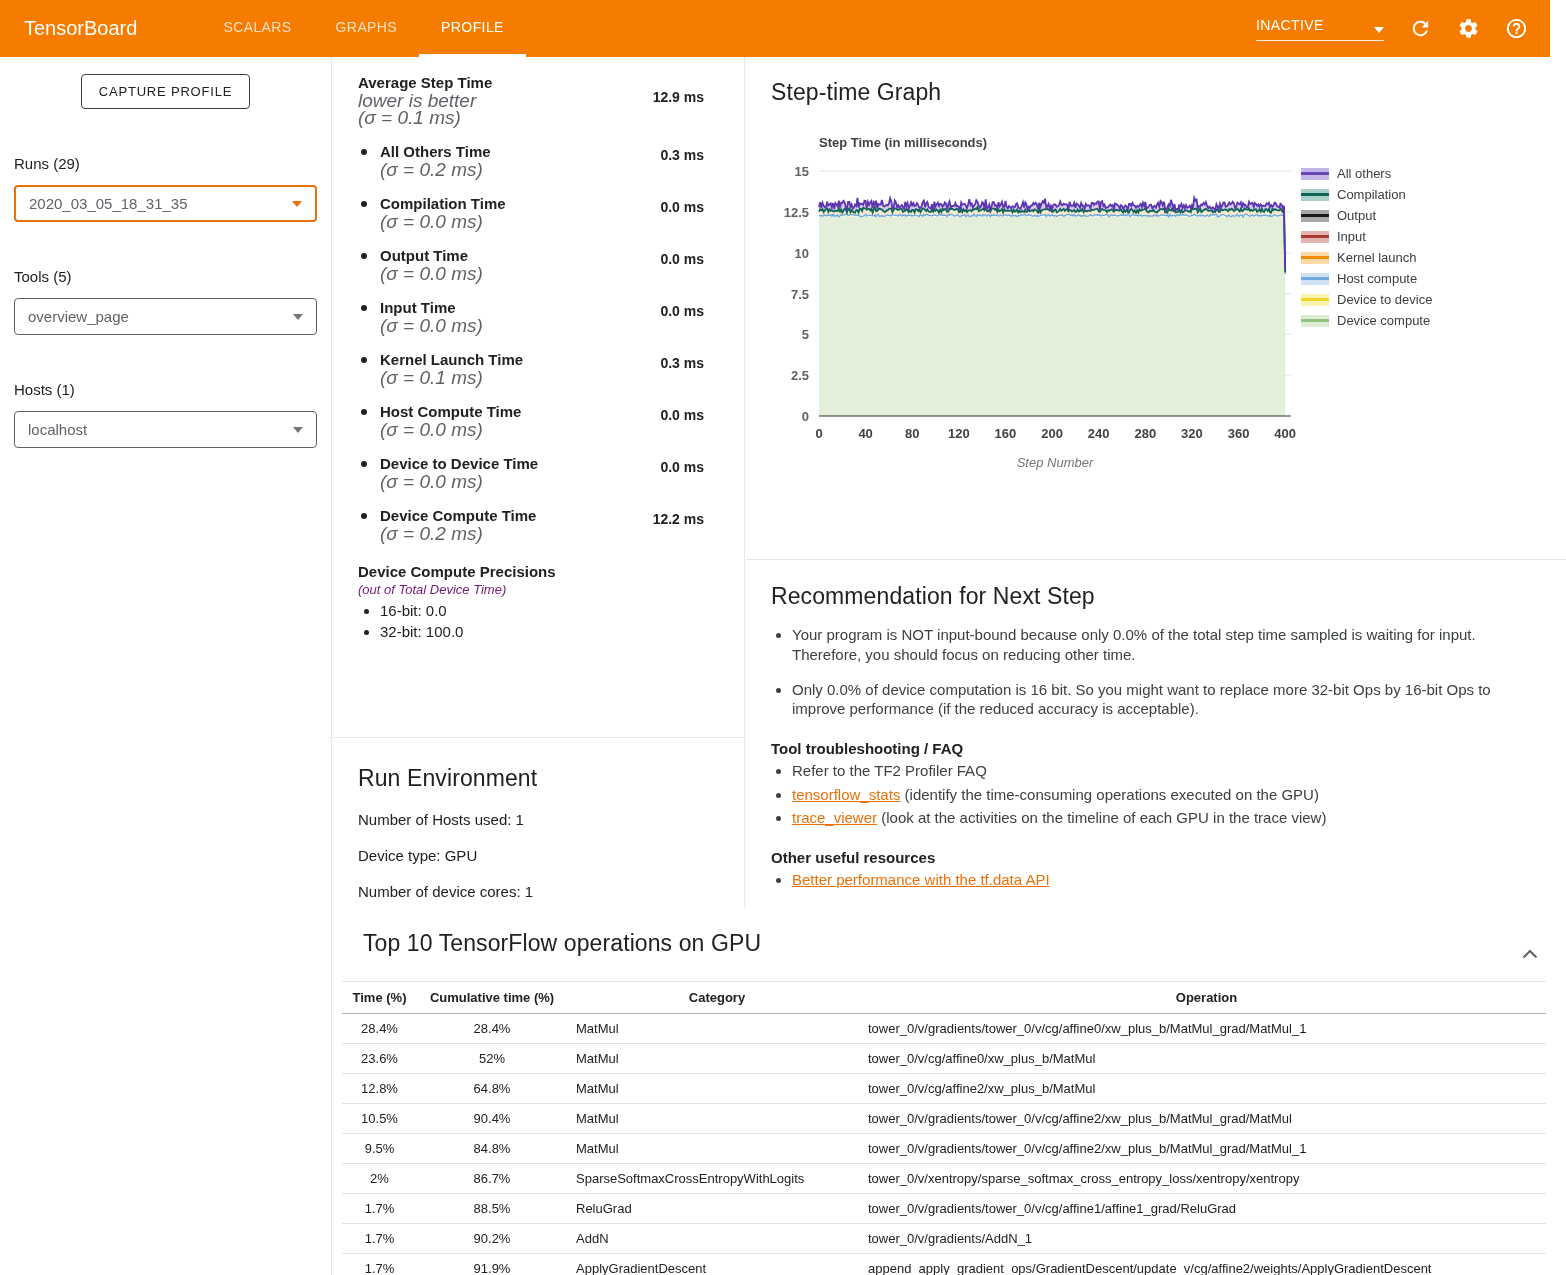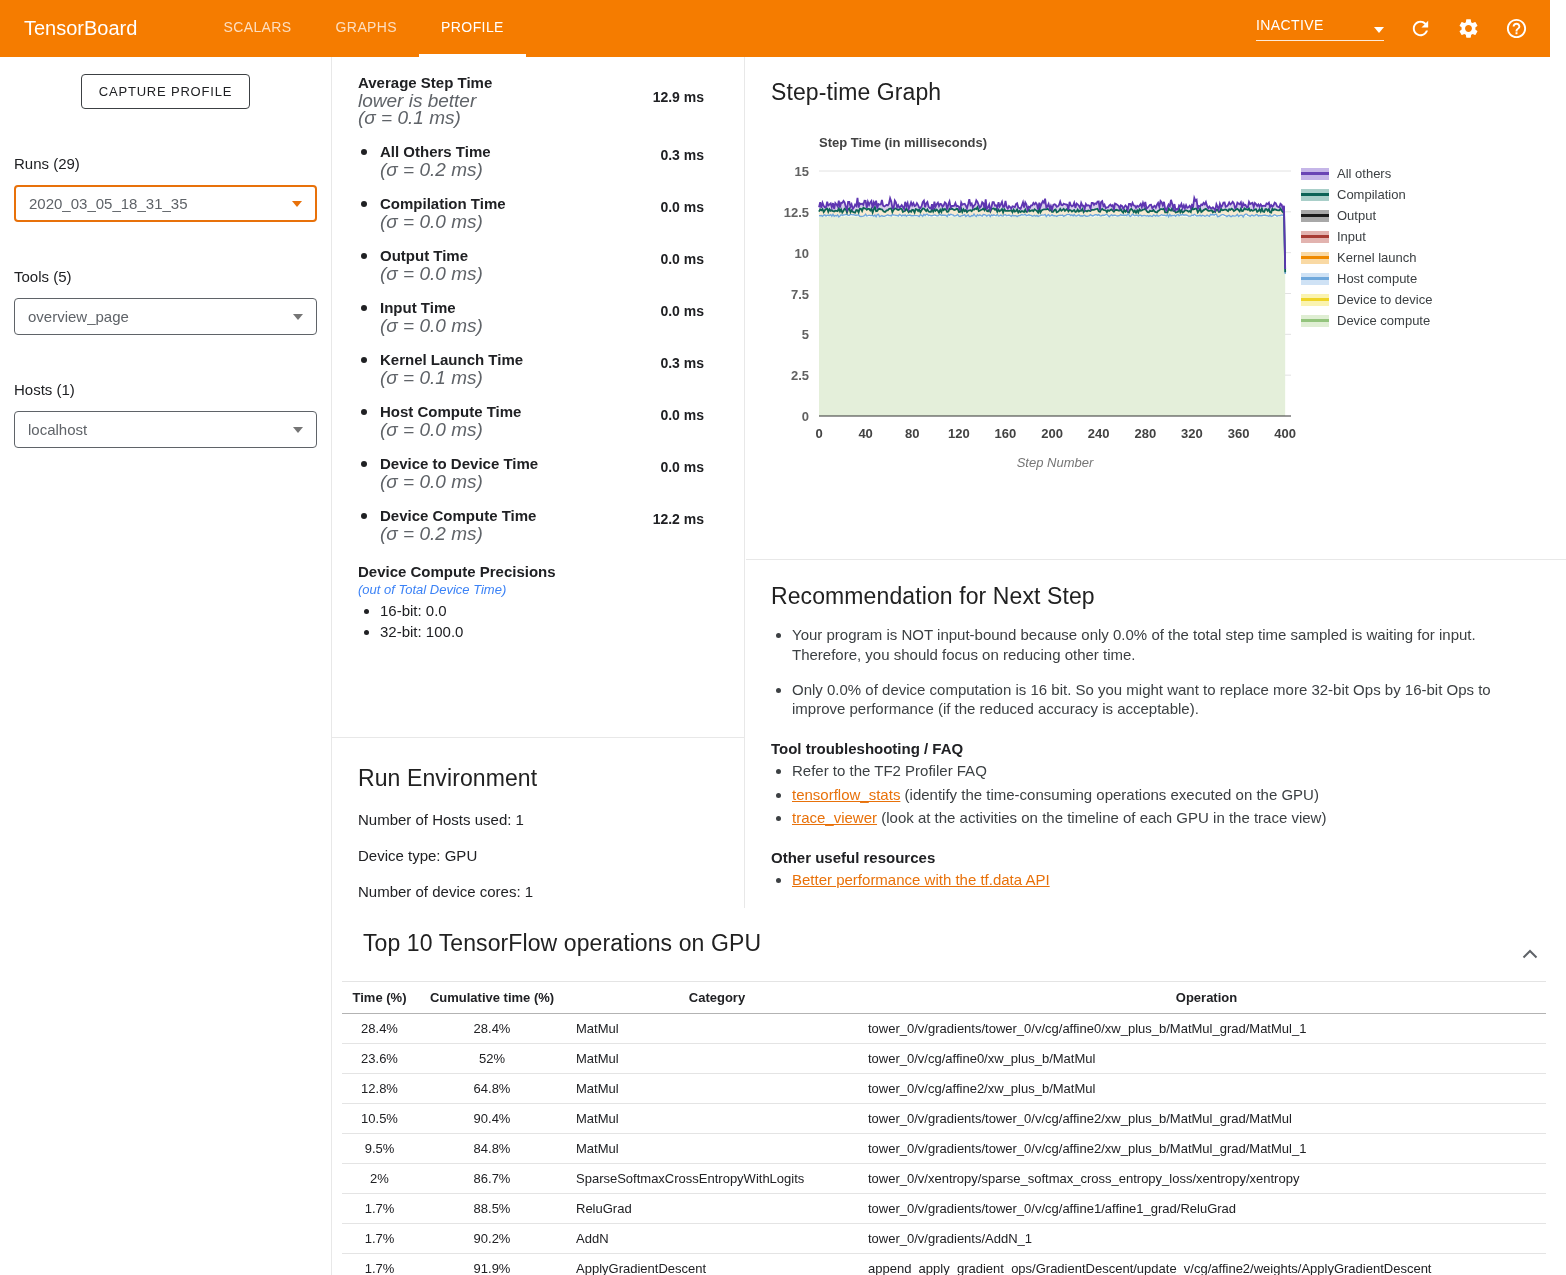--- a/index.html
+++ b/index.html
@@ -36,21 +36,21 @@
   .perf h2{margin-top:22px;}
   .metric{display:flex;justify-content:space-between;align-items:flex-start;margin-top:17px;}
   .metric .m-left{position:relative;}
   .metric.b .m-left{padding-left:22px;}
   .metric.b .m-left::before{content:"";position:absolute;left:3px;top:6px;width:6px;height:6px;border-radius:50%;background:#202124;}
   .m-name{font-size:15px;font-weight:700;color:#202124;line-height:18px;}
   .m-sub{font-size:19px;font-style:italic;color:#5f6368;line-height:16px;margin-top:1px;}
   .m-val{font-size:14px;font-weight:700;color:#202124;margin-top:4px;white-space:nowrap;}
   .metric.avg .m-val{margin-top:15px;}
   .prec-title{font-size:15px;font-weight:700;margin-top:21px;}
-  .prec-sub{font-size:13px;font-style:italic;color:#3b82f6;margin-top:2px;}
+  .prec-sub{font-size:13px;font-style:italic;color:#701a75;margin-top:2px;}
   ul.plain{margin:5px 0 0;padding-left:22px;}
   ul.plain li{font-size:15px;margin-top:4px;color:#202124;}
   .runenv{padding:0 26px;}
   .runenv h2{margin-top:27px;}
   .runenv p{font-size:15px;margin:19px 0 0;color:#202124;}
   .colB{position:absolute;left:414px;top:0;right:0;height:851px;}
   .graph-sec{height:481px;border-bottom:1px solid #e8e8e8;padding:0 0 0 25px;}
   .graph-sec h2{margin-top:22px;}
   .chart-row{display:flex;align-items:flex-start;margin-top:28px;}
   .legend{margin-top:33px;margin-left:0;}

